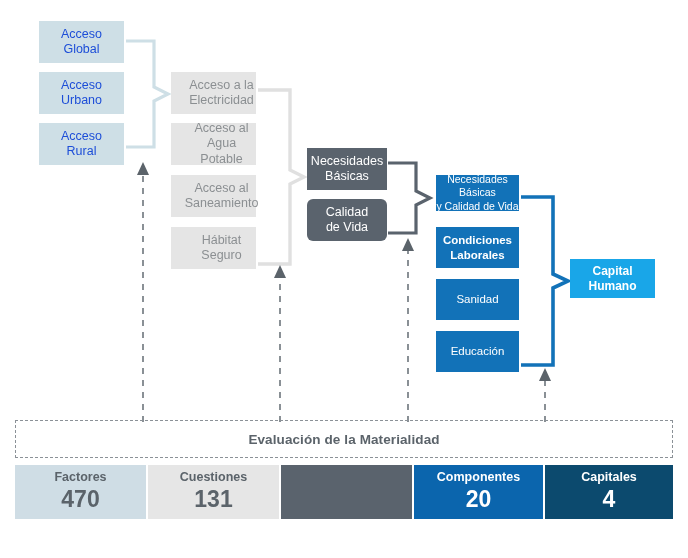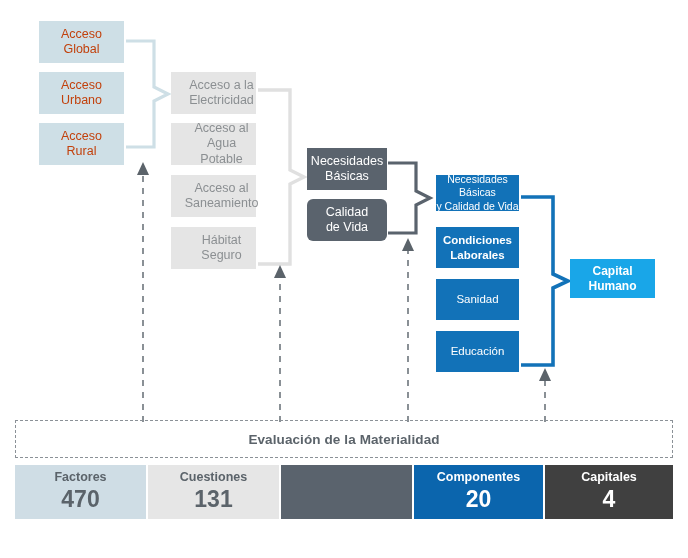--- a/index.html
+++ b/index.html
@@ -5,21 +5,21 @@
   html,body{margin:0;padding:0;background:#ffffff;}
   body{width:688px;height:558px;font-family:"Liberation Sans",sans-serif;
        -webkit-font-smoothing:antialiased;}
   #stage{position:relative;width:688px;height:558px;overflow:hidden;background:#fff;}
 
   .box{position:absolute;display:flex;align-items:center;justify-content:center;
        text-align:center;line-height:1.22;box-sizing:border-box;}
   .box span{display:block;white-space:pre-line;}
 
   
-  .c1{background:#cedfe6;color:#c2410c;font-size:12.5px;}
+  .c1{background:#cedfe6;color:#1d4ed8;font-size:12.5px;}
   
   .c2{background:#e5e5e5;color:#8b8f92;font-size:12.5px;padding-left:16px;}
   
   .c3{background:#5a636d;color:#ffffff;font-size:12.5px;}
   
   .c4{background:#1272b8;color:#ffffff;font-size:11.5px;}
   .c4.small{font-size:10.5px;line-height:1.25;}
   
   .c5{background:#19a6e8;color:#ffffff;font-size:12px;font-weight:bold;}
 
@@ -37,21 +37,21 @@
 
   
   .foot{position:absolute;top:465px;height:54px;box-sizing:border-box;
         display:flex;flex-direction:column;align-items:center;justify-content:center;}
   .foot .t{font-size:12.5px;font-weight:bold;line-height:1.1;}
   .foot .n{font-size:23px;font-weight:bold;line-height:1.15;margin-top:1px;}
   .f1{left:15px;width:131px;background:#cfdde5;color:#5b636a;}
   .f2{left:148px;width:131px;background:#e6e6e6;color:#5b636a;}
   .f3{left:281px;width:131px;background:#5a636d;color:#ffffff;}
   .f4{left:414px;width:129px;background:#0b65ad;color:#ffffff;}
-  .f5{left:545px;width:128px;background:#404040;color:#ffffff;}
+  .f5{left:545px;width:128px;background:#0c4a6e;color:#ffffff;}
 </style>
 </head>
 <body>
 
 <div id="stage">
 
   <div class="box c1" style="left:39px;top:21px;width:85px;height:42px;">
     <span>Acceso
 Global</span>
   </div>

